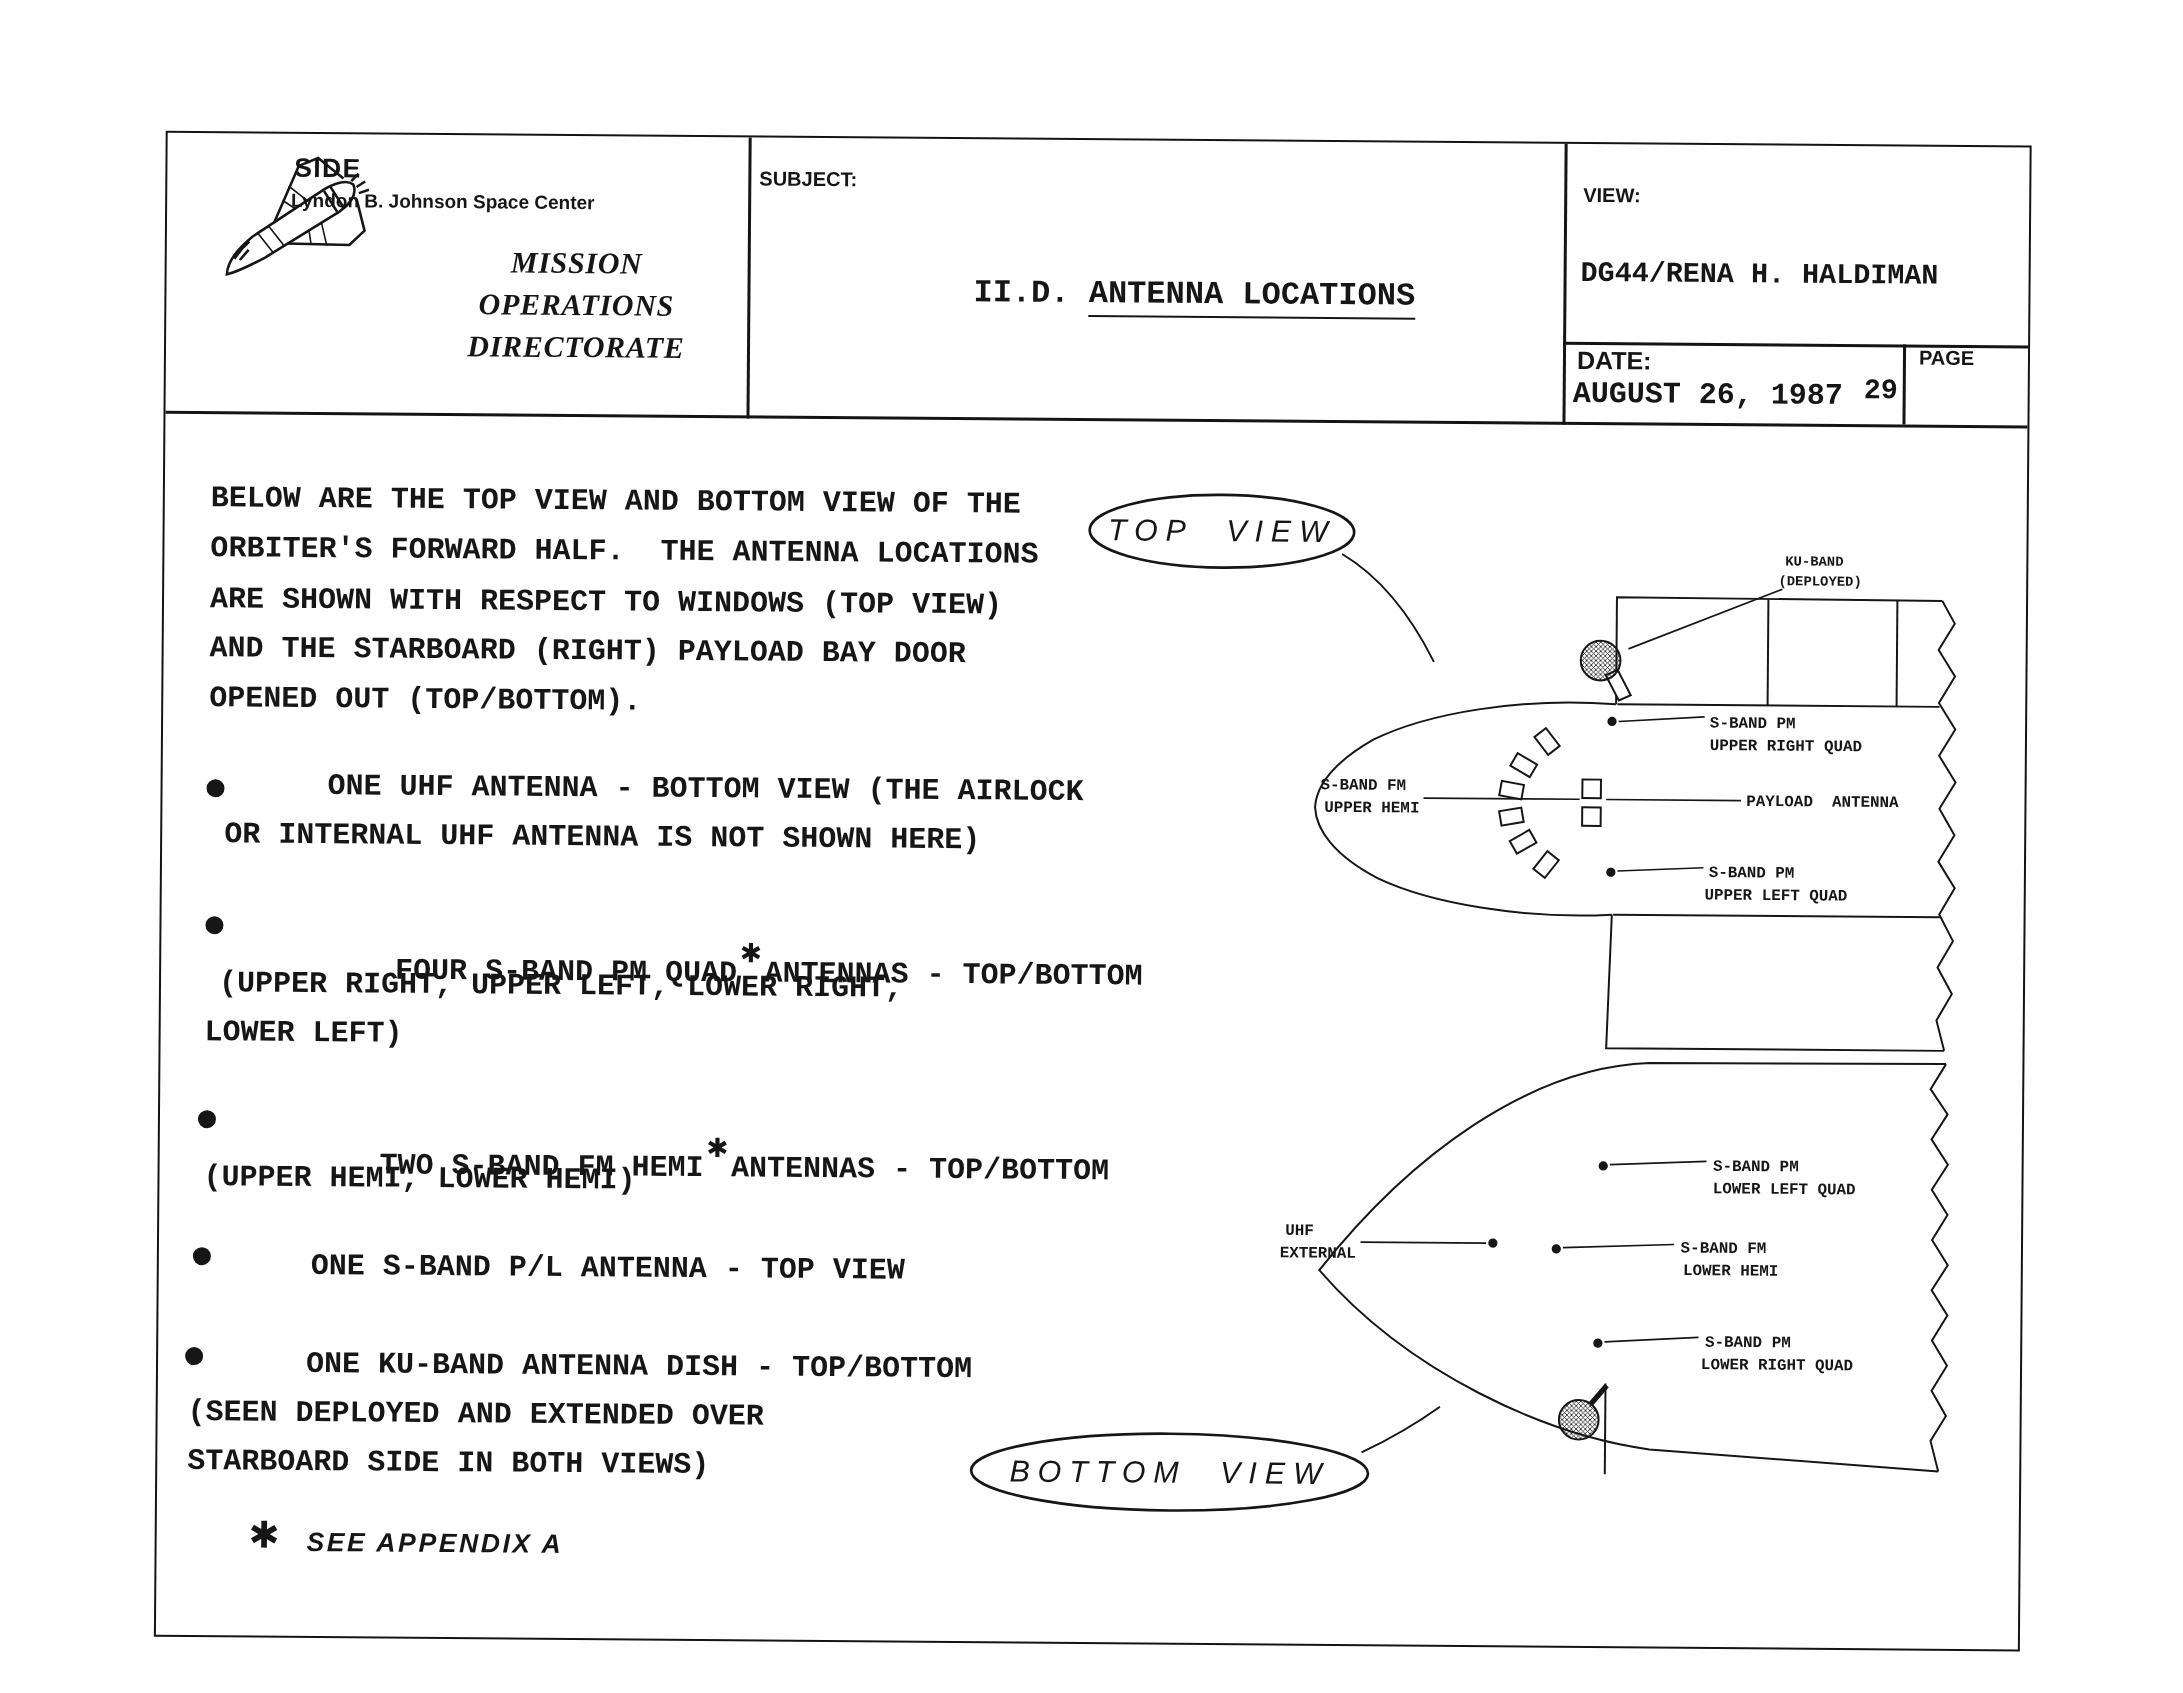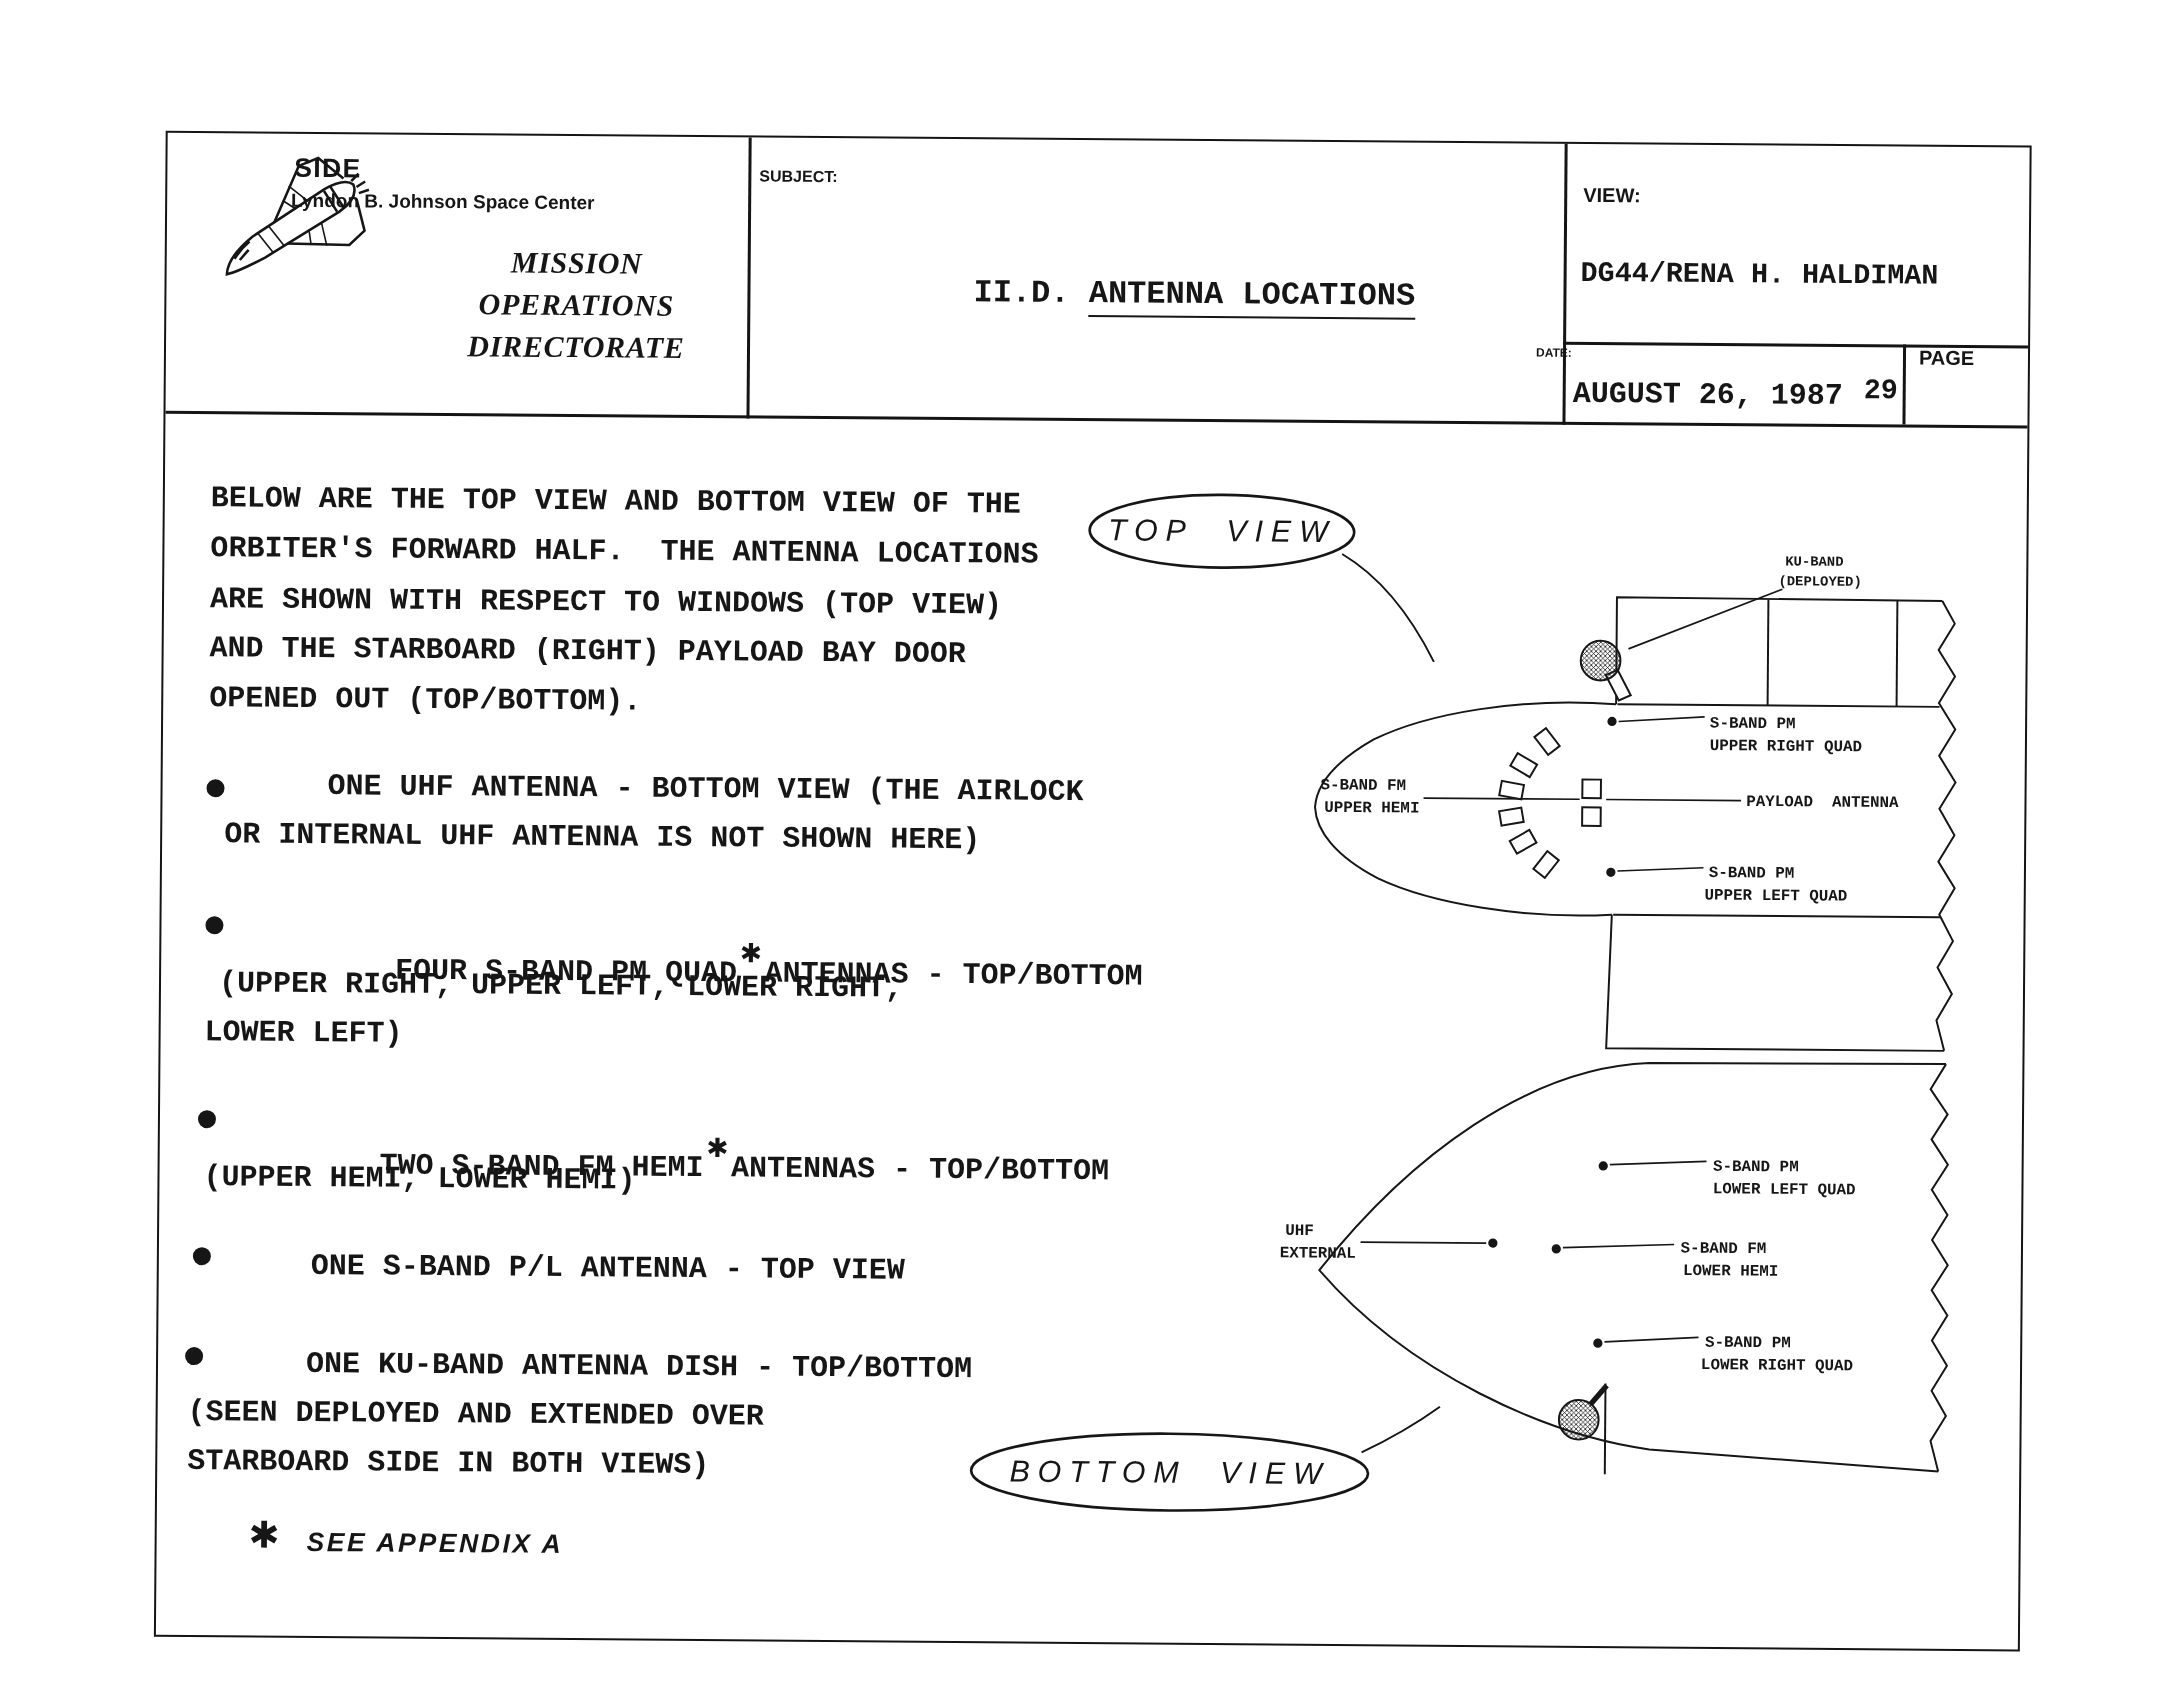--- a/index.html
+++ b/index.html
@@ -51,29 +51,29 @@
   </svg>
 
   <div class="lbl" style="left:127px;top:18.5px;font-size:26.5px;letter-spacing:1.3px">SIDE</div>
   <div class="lbl" style="left:124px;top:56px;font-size:19px">Lyndon B. Johnson Space Center</div>
   <div class="directorate" style="left:225px;top:106px;width:370px">
     <div>MISSION</div>
     <div>OPERATIONS</div>
     <div>DIRECTORATE</div>
   </div>
 
-  <div class="lbl" style="left:592px;top:30px;font-size:16px">SUBJECT:</div>
+  <div class="lbl" style="left:592px;top:30px;font-size:20px">SUBJECT:</div>
   <div class="t" style="left:582px;top:99px;width:815px;text-align:center;font-size:32px">
     <span>II.D. </span><span class="u">ANTENNA LOCATIONS</span>
   </div>
 
   <div class="lbl" style="left:1416px;top:40px;font-size:20px">VIEW:</div>
   <div class="t" style="left:1414px;top:114px;font-size:28.4px">DG44/RENA H. HALDIMAN</div>
 
-  <div class="lbl" style="left:1370px;top:202px;font-size:12px">DATE:</div>
+  <div class="lbl" style="left:1411px;top:202px;font-size:25px">DATE:</div>
   <div class="t" style="left:1407px;top:233px;font-size:30px">AUGUST 26, 1987</div>
 
   <div class="lbl" style="left:1753px;top:200px;font-size:20px">PAGE</div>
   <div class="t" style="left:1698px;top:229px;font-size:28.4px">29</div>
 
   <div class="t" style="left:46px;top:348px">BELOW ARE THE TOP VIEW AND BOTTOM VIEW OF THE</div>
   <div class="t" style="left:46px;top:398px">ORBITER'S FORWARD HALF.  THE ANTENNA LOCATIONS</div>
   <div class="t" style="left:46px;top:449px">ARE SHOWN WITH RESPECT TO WINDOWS (TOP VIEW)</div>
   <div class="t" style="left:46px;top:498px">AND THE STARBOARD (RIGHT) PAYLOAD BAY DOOR</div>
   <div class="t" style="left:46px;top:548px">OPENED OUT (TOP/BOTTOM).</div>

